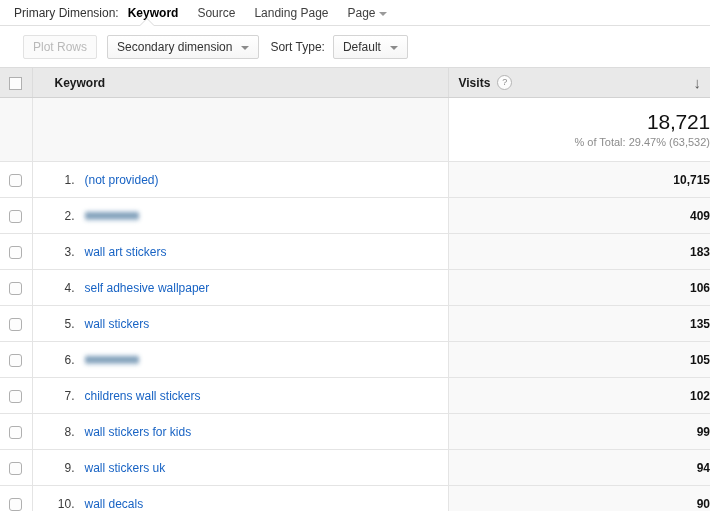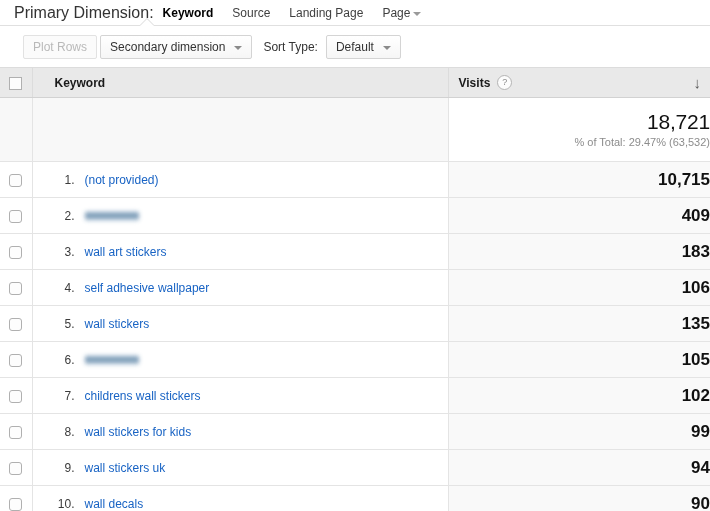--- a/index.html
+++ b/index.html
@@ -22,21 +22,21 @@
     position: relative;
     height: 26px;
     box-sizing: border-box;
     border-bottom: 1px solid #e0e0e0;
     display: flex;
     align-items: center;
     padding-left: 14px;
     background: #ffffff;
   }
   .primary-label {
-    font-size: 16px;
+    font-size: 12px;
     color: #333;
     margin-right: 9px;
     white-space: nowrap;
   }
   .dim-tab {
     font-size: 12px;
     color: #404040;
     margin-right: 19px;
     white-space: nowrap;
     cursor: pointer;
@@ -94,21 +94,21 @@
     font-family: "Liberation Sans", sans-serif;
   }
   .btn.disabled {
     color: #b9b9b9;
     background: #fbfbfb;
     border-color: #e2e2e2;
     cursor: default;
     text-align: center;
   }
   .btn .caret-down { margin-left: 9px; border-top-color: #8b8b8b; }
-  .btn.secondary-dim { margin-left: 3px; }
+  .btn.secondary-dim { margin-left: 10px; }
   .sort-type-label {
     font-size: 12px;
     color: #333;
     margin-left: 11px;
     margin-right: 8px;
     white-space: nowrap;
   }
 
   
   table.report {
@@ -219,21 +219,21 @@
   td.d-keyword {
     background: #ffffff;
     border-right: 1px solid #e4e4e4;
     padding-left: 0;
   }
   td.d-visits {
     background: #f9f9f9;
     text-align: right;
     padding-right: 9px;
     font-weight: bold;
-    font-size: 17px;
+    font-size: 12px;
     color: #111;
     margin-left: 13px;
   }
   .kw-wrap { display: flex; align-items: center; }
   .kw-num {
     width: 30px;
     text-align: right;
     margin-left: 12px;
     margin-right: 10px;
     font-size: 12px;

